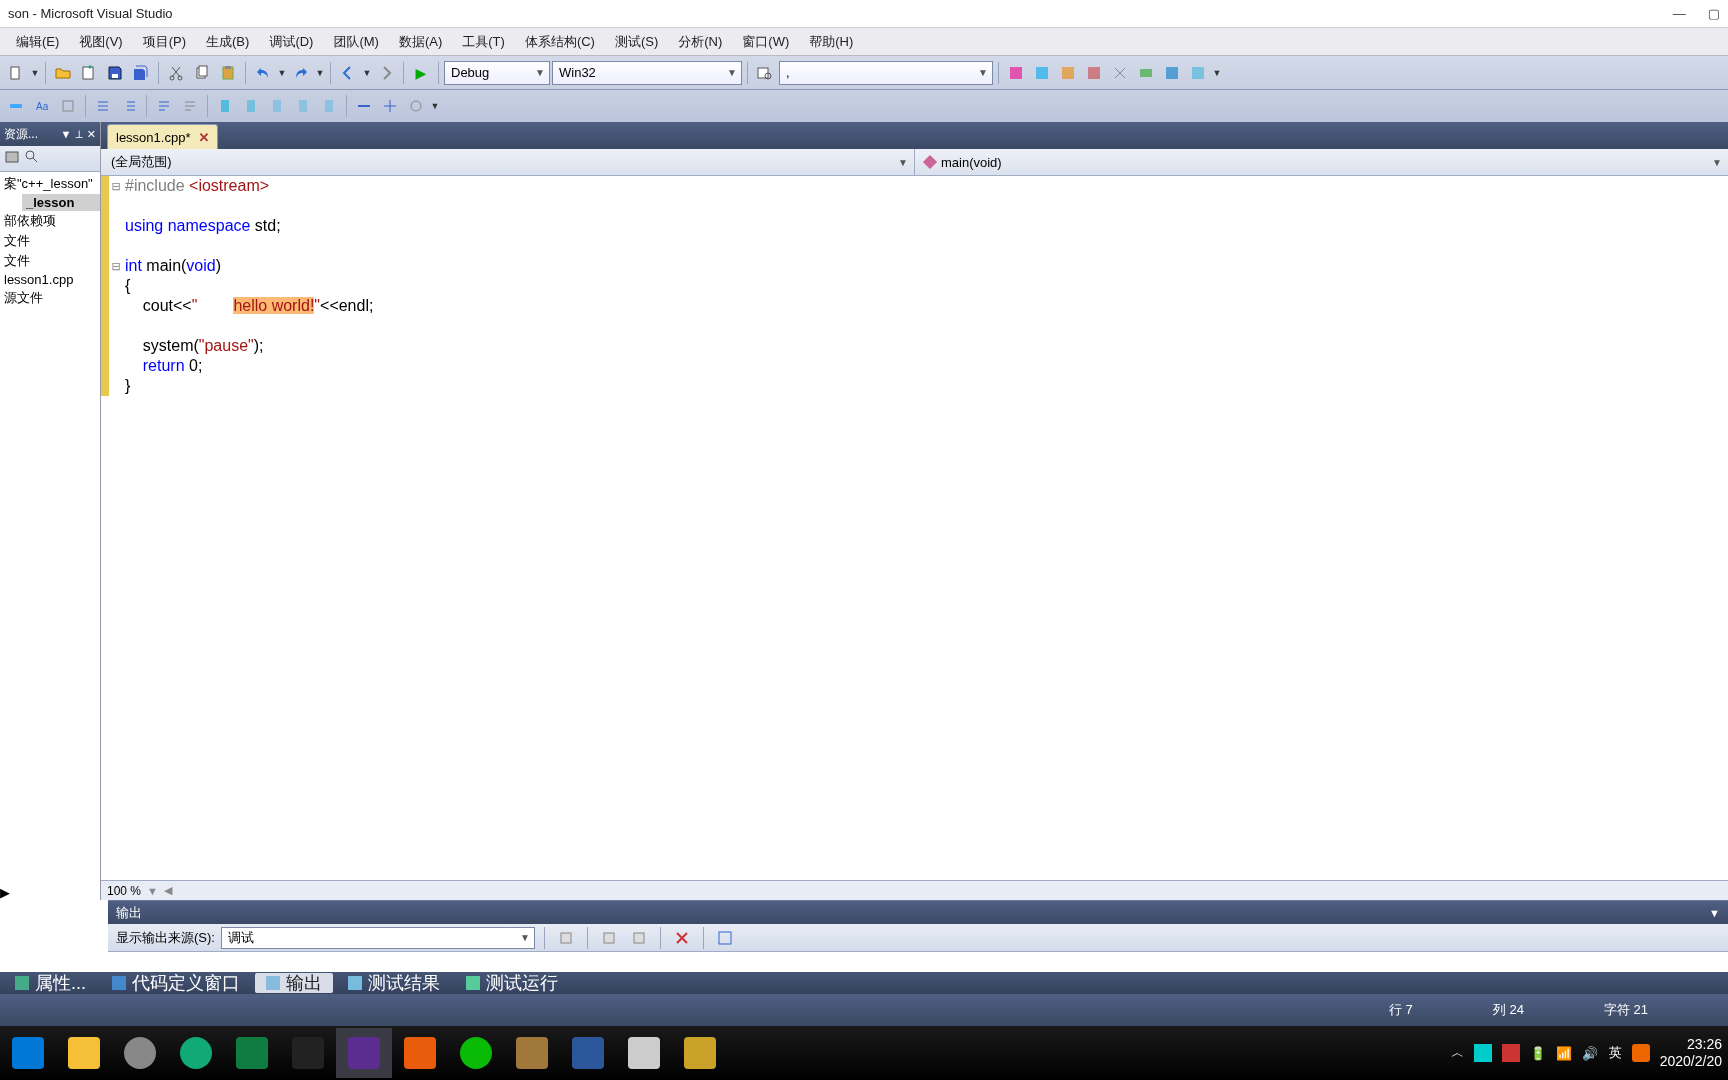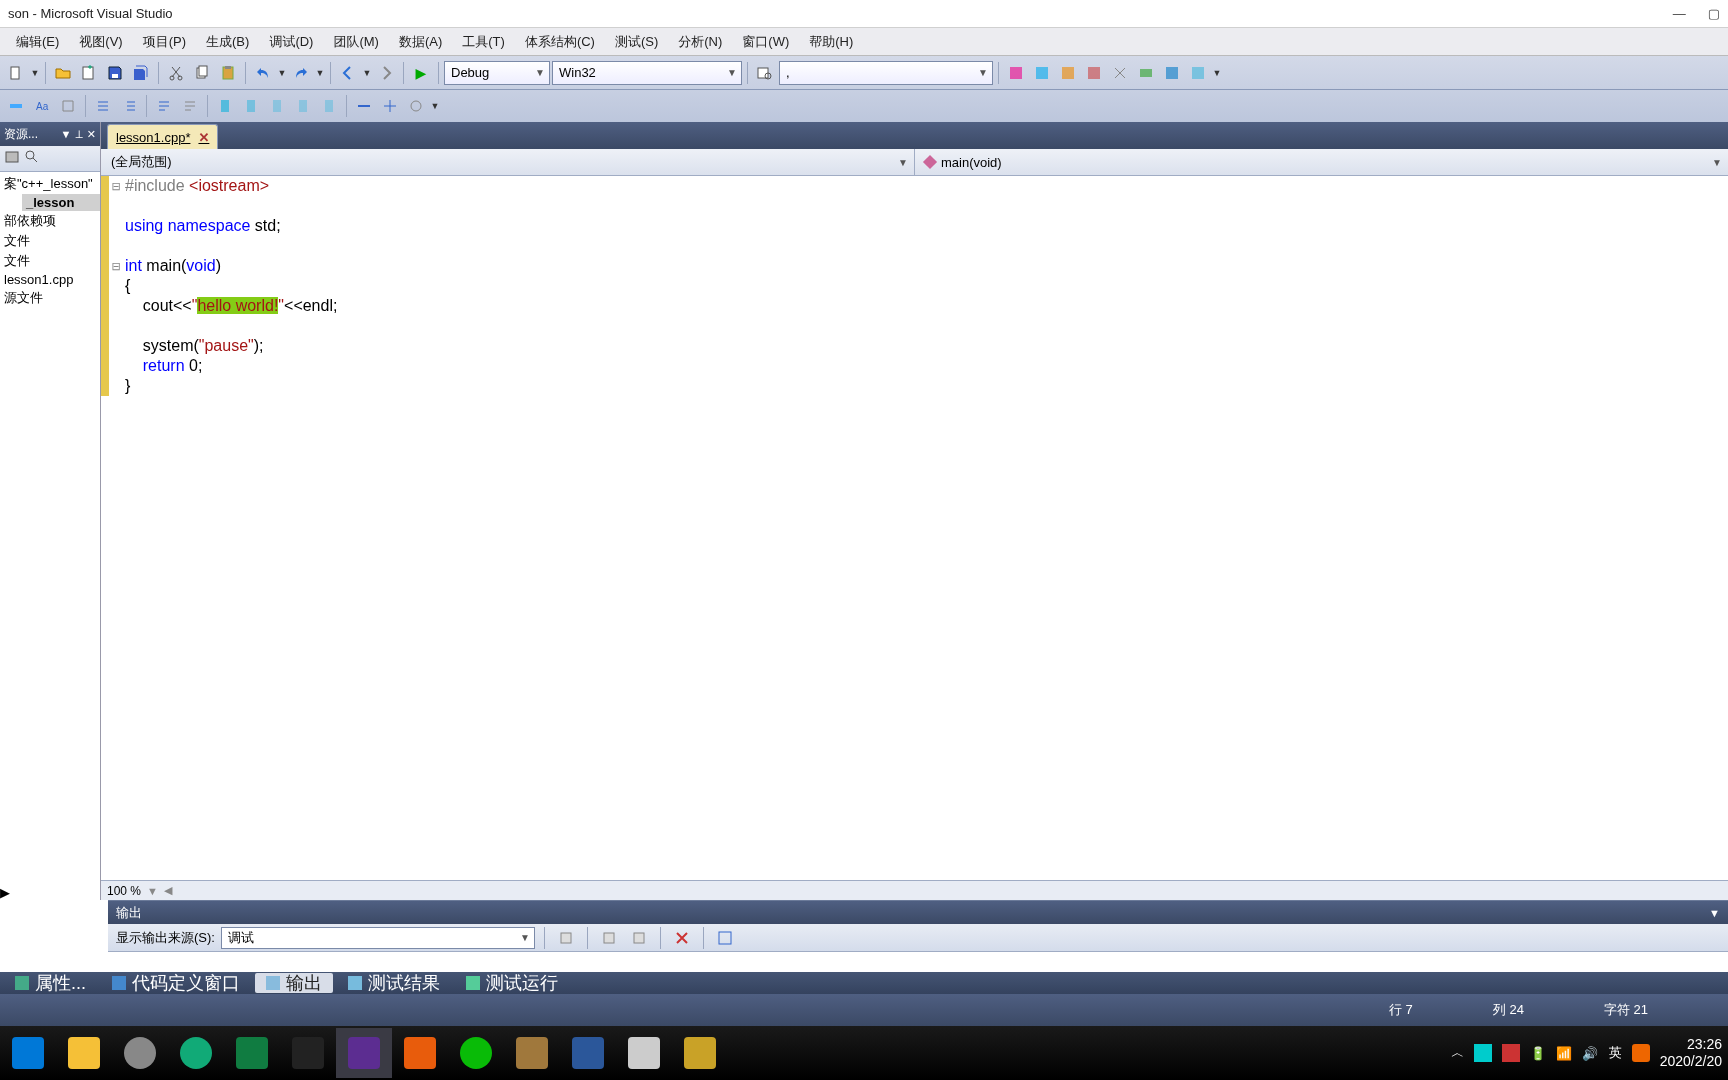--- a/index.html
+++ b/index.html
@@ -34,40 +34,40 @@
 .sidepane-hdr { height:24px; background:linear-gradient(#4f5f82,#3b4965); color:#fff; font-size:12px; display:flex; align-items:center; padding:0 4px; gap:6px;}
 .sidepane-hdr .tools { margin-left:auto; display:flex; gap:4px; font-size:11px;}
 .sidepane-tb { height:26px; background:linear-gradient(#e8ecf4,#d4dceb); border-bottom:1px solid #a0acc4; display:flex; align-items:center; gap:4px; padding:0 4px;}
 .tree { flex:1; overflow:auto; font-size:13px; padding:2px 0;}
 .tree .node { padding:1px 4px; white-space:nowrap;}
 .tree .node.sel { background:#d0d0d0; font-weight:bold;margin-left:22px; }
 
 
 .editorzone { flex:1; display:flex; flex-direction:column; min-width:0; }
 .tabstrip { height:27px; background:linear-gradient(#4f5f82,#3b4965); display:flex; align-items:flex-end; padding-left:6px; }
-.ed-tab { height:25px; background:#f4e9b8; border:1px solid #8a99b8; border-bottom:none; border-radius:3px 3px 0 0; display:flex; align-items:center; padding:0 8px; gap:8px; font-size:13px;text-decoration:underline; }
+.ed-tab { height:25px; background:#f4e9b8; border:1px solid #8a99b8; border-bottom:none; border-radius:3px 3px 0 0; display:flex; align-items:center; padding:0 8px; gap:8px; font-size:13px; }
 .ed-tab .x { color:#a33; font-weight:bold; cursor:pointer; }
 
 .scopebar { height:27px; background:linear-gradient(#eef1f7,#dbe1ed); border-bottom:1px solid #a0acc4; display:flex; }
 .scopebar .sc { flex:1; display:flex; align-items:center; padding:0 10px; border-right:1px solid #a0acc4; position:relative;}
 .scopebar .sc:last-child { border-right:none;}
 .scopebar .dd { position:absolute; right:6px; font-size:10px; color:#555;}
 .cube { width:10px; height:10px; background:#c69; display:inline-block; margin-right:6px; transform:rotate(45deg);}
 
 .codearea { flex:1; display:flex; background:#fff; font-family:Consolas,"Courier New",monospace; font-size:16px; overflow:hidden; position:relative;}
 .modbar { width:8px; background:#fff; }
 .modbar .m { height:20px; background:#e6c84c; }
 .foldcol { width:14px; color:#888; font-size:11px; }
 .foldcol div { height:20px; display:flex; align-items:center; justify-content:center;}
 .codelines { flex:1; padding-left:2px; white-space:pre; line-height:20px;}
 .codelines .kw { color:#0000ff; }
 .codelines .pp { color:#808080; }
 .codelines .inc { color:#a31515; }
 .codelines .str { color:#a31515; }
-.codelines .sel { background:#84cc16; }
+.codelines .sel { background:#fdba74;margin-left:36px; }
 .codelines .txt { color:#000; }
 
 .zoomrow { height:20px; background:#e8ecf4; border-top:1px solid #a0acc4; display:flex; align-items:center; padding:0 6px; gap:6px; font-size:12px;}
 .zoomrow .zarrow{ color:#888; font-size:11px;}
 
 
 .outputpanel { position:absolute; left:108px; right:0; bottom:231px; height:66px; display:flex; flex-direction:column; border-top:1px solid #6b7a99;}
 .out-hdr { height:23px; background:linear-gradient(#4f5f82,#3b4965); color:#fff; display:flex; align-items:center; padding:0 8px;}
 .out-tb { height:28px; background:linear-gradient(#e8ecf4,#d4dceb); border-bottom:1px solid #a0acc4; display:flex; align-items:center; gap:6px; padding:8px 8px;}
 .out-tb .lbl { }

